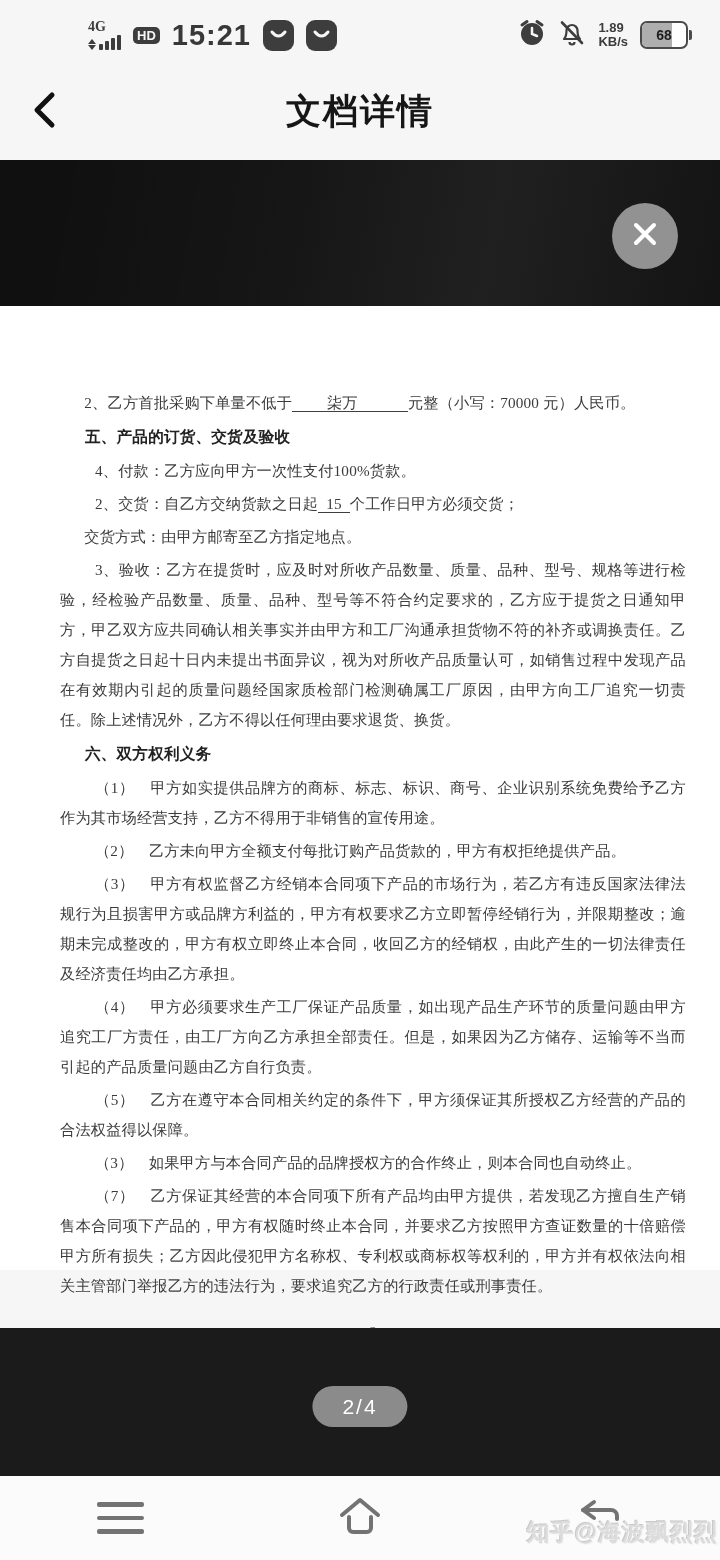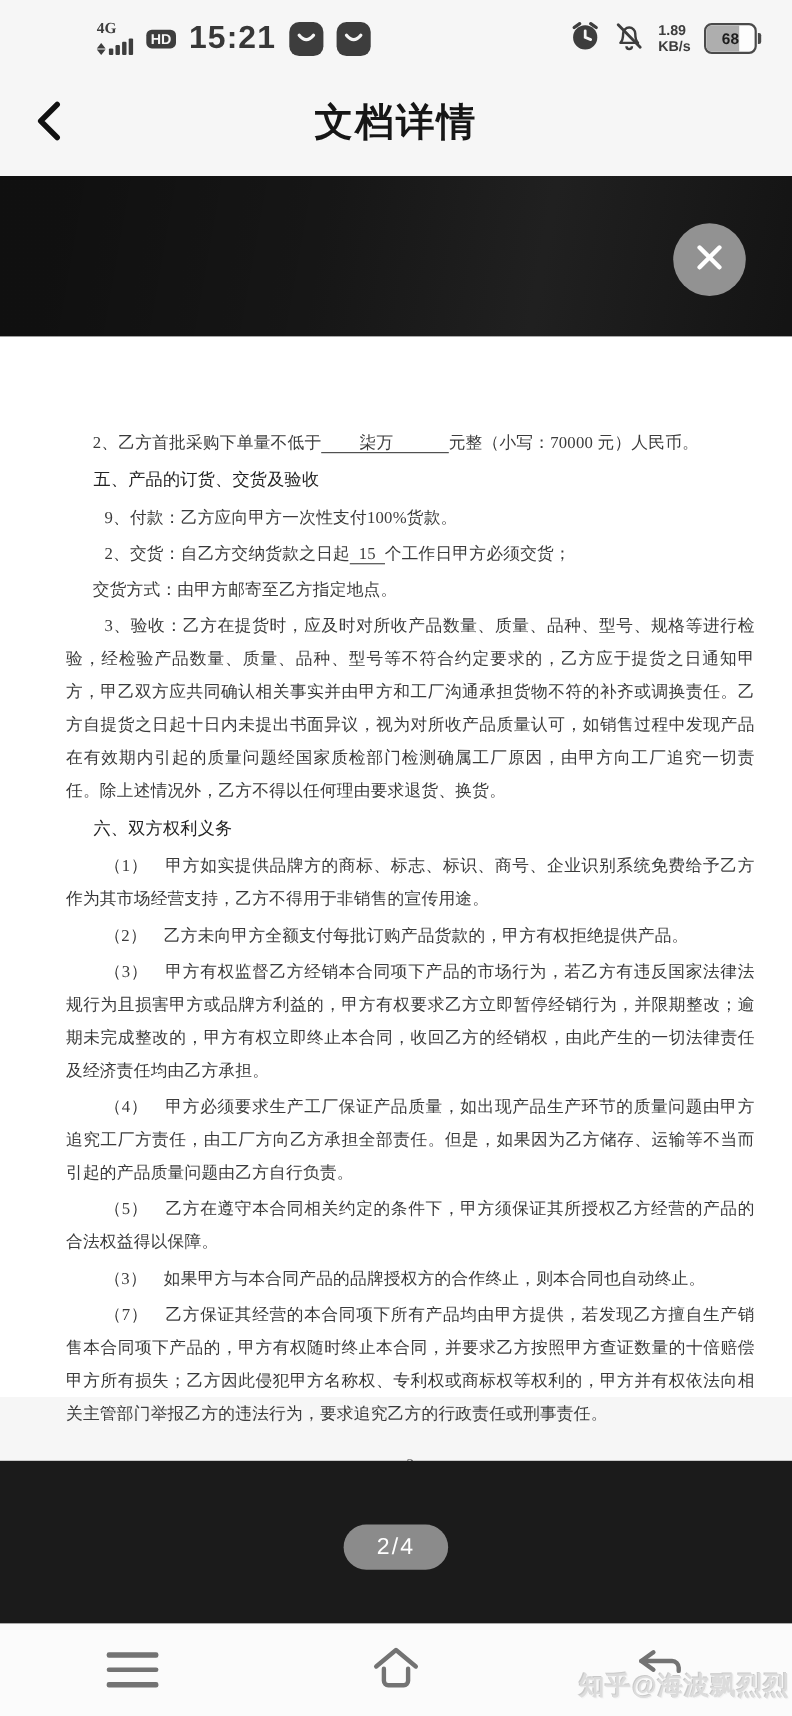--- a/index.html
+++ b/index.html
@@ -52,21 +52,21 @@
   
   .doc{
     position:absolute;top:306px;left:0;width:720px;height:964px;background:#ffffff;
     box-sizing:border-box;padding:82px 34px 0 60px;
     font-family:"Liberation Serif","DejaVu Serif",serif;
     color:#3b3b3b;
   }
   .para{margin:0 0 3px 0;font-size:15.2px;line-height:30px;text-align:justify;
     letter-spacing:0.2px;text-indent:2.3em;}
   .para.heading{font-family:"Liberation Sans","DejaVu Sans",sans-serif;
-    font-weight:400;color:#222;text-indent:1.6em;font-size:15.6px;margin:4px 0 4px 0;}
+    font-weight:700;color:#222;text-indent:1.6em;font-size:15.6px;margin:4px 0 4px 0;}
   .para.ind-s{text-indent:1.6em;}
   .blank{border-bottom:1.5px solid #3f3f3f;padding:0 4px;}
   .doc-pagenum{margin-top:22px;text-align:center;font-size:13.5px;color:#4a4a4a;
     font-family:"Liberation Serif","DejaVu Serif",serif;}
   
   .strip-bottom{position:absolute;top:1328px;left:0;width:720px;height:148px;background:#1b1b1b;}
   .pager-pill{position:absolute;left:50%;top:1386px;transform:translateX(-50%);
     background:#8b8b8b;color:#ffffff;border-radius:27px;padding:8px 30px;
     font-size:21px;font-weight:400;letter-spacing:2px;line-height:1.2;}
   
@@ -160,21 +160,21 @@
       <line x1="8" y1="8" x2="26" y2="26" stroke="#fff" stroke-width="4" stroke-linecap="round"></line>
       <line x1="26" y1="8" x2="8" y2="26" stroke="#fff" stroke-width="4" stroke-linecap="round"></line>
     </svg>
   </span>
 </div>
 
 <div class="doc">
   <div>
       <p class="para body ind-s"><span>2、乙方首批采购下单量不低于</span><span class="blank">　　柒万　　　</span><span>元整（小写：70000 元）人民币。</span></p>
       <p class="para heading"><span>五、产品的订货、交货及验收</span></p>
-      <p class="para body"><span>9、付款：乙方应向甲方一次性支付100%货款。</span></p>
+      <p class="para body"><span>4、付款：乙方应向甲方一次性支付100%货款。</span></p>
       <p class="para body"><span>2、交货：自乙方交纳货款之日起</span><span class="blank"> 15 </span><span>个工作日甲方必须交货；</span></p>
       <p class="para body ind-s"><span>交货方式：由甲方邮寄至乙方指定地点。</span></p>
       <p class="para body"><span>3、验收：乙方在提货时，应及时对所收产品数量、质量、品种、型号、规格等进行检验，经检验产品数量、质量、品种、型号等不符合约定要求的，乙方应于提货之日通知甲方，甲乙双方应共同确认相关事实并由甲方和工厂沟通承担货物不符的补齐或调换责任。乙方自提货之日起十日内未提出书面异议，视为对所收产品质量认可，如销售过程中发现产品在有效期内引起的质量问题经国家质检部门检测确属工厂原因，由甲方向工厂追究一切责任。除上述情况外，乙方不得以任何理由要求退货、换货。</span></p>
       <p class="para heading"><span>六、双方权利义务</span></p>
       <p class="para body"><span>（1）　甲方如实提供品牌方的商标、标志、标识、商号、企业识别系统免费给予乙方作为其市场经营支持，乙方不得用于非销售的宣传用途。</span></p>
       <p class="para body"><span>（2）　乙方未向甲方全额支付每批订购产品货款的，甲方有权拒绝提供产品。</span></p>
       <p class="para body"><span>（3）　甲方有权监督乙方经销本合同项下产品的市场行为，若乙方有违反国家法律法规行为且损害甲方或品牌方利益的，甲方有权要求乙方立即暂停经销行为，并限期整改；逾期未完成整改的，甲方有权立即终止本合同，收回乙方的经销权，由此产生的一切法律责任及经济责任均由乙方承担。</span></p>
       <p class="para body"><span>（4）　甲方必须要求生产工厂保证产品质量，如出现产品生产环节的质量问题由甲方追究工厂方责任，由工厂方向乙方承担全部责任。但是，如果因为乙方储存、运输等不当而引起的产品质量问题由乙方自行负责。</span></p>
       <p class="para body"><span>（5）　乙方在遵守本合同相关约定的条件下，甲方须保证其所授权乙方经营的产品的合法权益得以保障。</span></p>
       <p class="para body"><span>（3）　如果甲方与本合同产品的品牌授权方的合作终止，则本合同也自动终止。</span></p>

